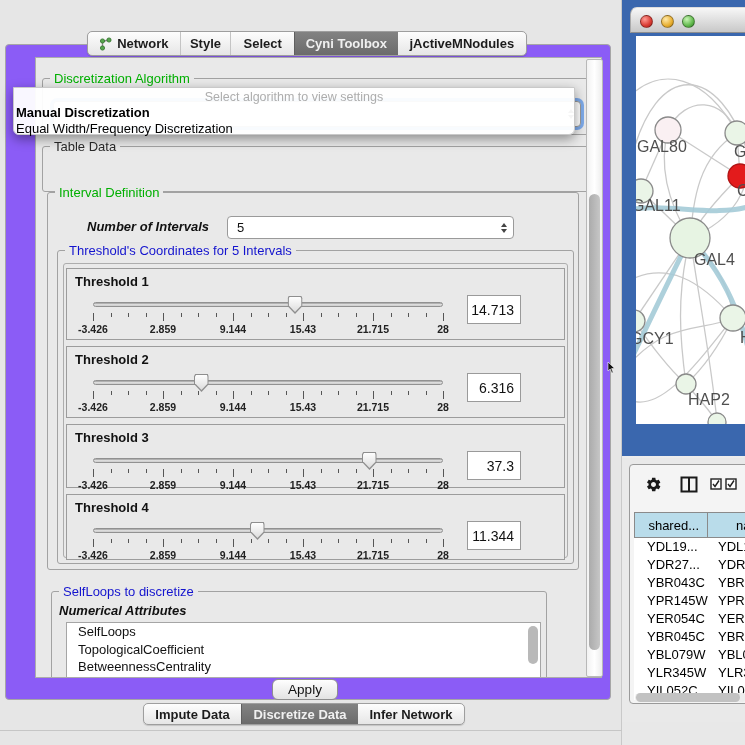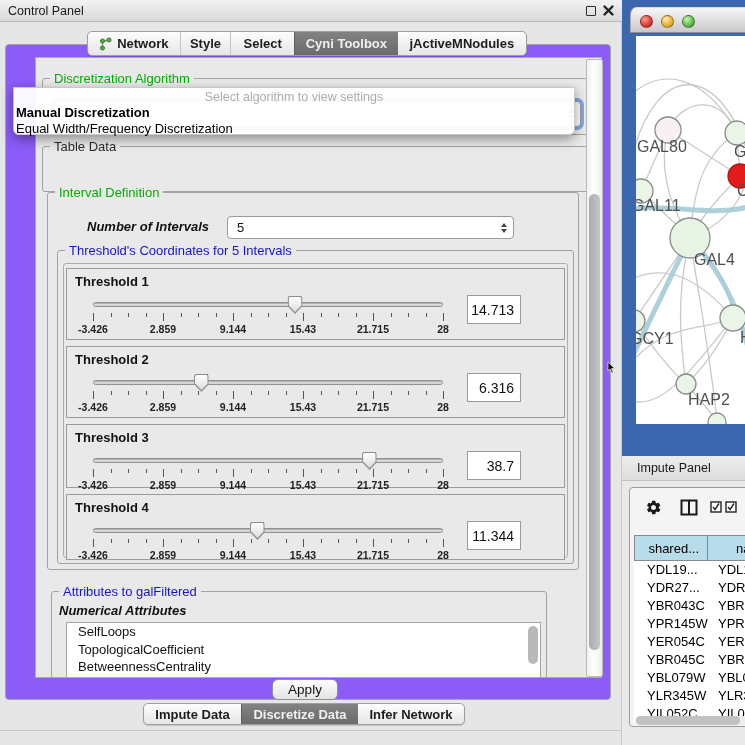--- a/index.html
+++ b/index.html
@@ -90,21 +90,21 @@
                   border-top-left-radius:7px; border-bottom:1px solid #8E8E8E; border-left:1px solid #AAA; border-top:1px solid #DDD; }
   .light { position:absolute; top:7px; width:13px; height:13px; border-radius:50%; border:1px solid rgba(0,0,0,.35); }
   #light-red    { left:9px;  background:radial-gradient(circle at 35% 30%, #FF9B94, #D93B33 60%, #9E1C18); }
   #light-yellow { left:30px; background:radial-gradient(circle at 35% 30%, #FFE9A8, #E8AF32 60%, #B07B13); }
   #light-green  { left:51px; background:radial-gradient(circle at 35% 30%, #C8F5B4, #62B94E 60%, #2F7D22); }
   #net-canvas { left:14px; top:36px; width:109px; height:388px; background:#FFF; overflow:hidden; }
 
   
   #table-title-bar { left:622px; top:456px; width:123px; height:25px; background:linear-gradient(#EDEDED,#DCDCDC); border-bottom:1px solid #C2C2C2; }
   #table-title { left:15px; top:5px; font-size:12.5px; color:#1A1A1A; }
-  #table-body { left:622px; top:481px; width:123px; height:264px; background:#E9E9E9; }
+  #table-body { left:622px; top:458px; width:123px; height:264px; background:#E9E9E9; }
   #table-white { position:absolute; left:7px; top:6px; width:120px; height:240px; background:#F4F4F4;
                  border:1px solid #9A9A9A; border-radius:4px; overflow:hidden; }
   .tp-icon { position:absolute; top:11px; }
   #tp-table { position:absolute; left:4px; top:47px; width:140px; }
   .tp-header { display:flex; }
   .tp-hcell { height:26px; background:#B9DCEA; border:1px solid #8A8A8A; border-left:none; font-size:13px; color:#000;
               display:flex; align-items:center; }
   .tp-hcell:first-child { border-left:1px solid #8A8A8A; justify-content:flex-end; padding-right:8px; }
   .tp-row { display:flex; height:18px; background:#FFF; }
   .tp-cell { font-size:13px; color:#000; line-height:18px; white-space:nowrap; overflow:hidden; }
@@ -113,27 +113,20 @@
 
   #mouse-cursor { left:607px; top:362px; z-index:99; }
 
   svg text { font-family:"Liberation Sans", sans-serif; }
 </style>
 </head>
 <body>
 
 <div class="abs" id="control-panel">
 
-  <div class="abs" id="cp-titlebar">
-    <span class="abs" id="cp-title">Control Panel</span>
-    <div class="abs" id="float-icon"></div>
-    <svg class="abs" id="close-icon" width="13" height="13" viewBox="0 0 13 13">
-      <path d="M2.5 2.5 L10.5 10.5 M10.5 2.5 L2.5 10.5" stroke="#222" stroke-width="2.4" stroke-linecap="round"></path>
-    </svg>
-  </div>
 
   <div class="abs" id="content-panel">
     <div class="abs" id="viewport">
 
       <div class="group-box" style="left:6px; top:20px; width:550px; height:57px;">
         <span class="group-title gt-green">Discretization Algorithm</span>
         <div class="combo focused" style="left:10px; top:22px; width:528px; height:26px;">
           <span class="stepper">
               <i class="tri-up"></i>
               <i class="tri-down"></i>
@@ -264,21 +257,21 @@
               <i style="left: 350px; height: 8px;"></i>
             </div>
             <div class="thr-axis">
               <span style="left: 0px;">-3.426</span>
               <span style="left: 70px;">2.859</span>
               <span style="left: 140px;">9.144</span>
               <span style="left: 210px;">15.43</span>
               <span style="left: 280px;">21.715</span>
               <span style="left: 350px;">28</span>
             </div>
-            <div class="thr-value">38.7</div>
+            <div class="thr-value">37.3</div>
           </div>
           <div class="thr-panel" style="top: 436px; height: 66px;">
             <div class="thr-label">Threshold 4</div>
             <div class="thr-track"></div>
             <div class="thr-thumb" style="left: 190.498px;"></div>
             <div class="thr-ticks">
               <i style="left: 0px; height: 8px;"></i>
               <i style="left: 17.5px; height: 4px;"></i>
               <i style="left: 35px; height: 4px;"></i>
               <i style="left: 52.5px; height: 4px;"></i>
@@ -306,21 +299,21 @@
               <span style="left: 140px;">9.144</span>
               <span style="left: 210px;">15.43</span>
               <span style="left: 280px;">21.715</span>
               <span style="left: 350px;">28</span>
             </div>
             <div class="thr-value">11.344</div>
           </div>
         </div>
 
       <div class="group-box" style="left:15px; top:533px; width:496px; height:160px;">
-        <span class="group-title gt-blue">Attributes to galFiltered</span>
+        <span class="group-title gt-blue">SelfLoops to discretize</span>
       </div>
       <span class="abs label-bold" style="left:23px; top:545px;">Numerical Attributes</span>
       <div id="attr-list">
         <div class="item">SelfLoops</div>
           <div class="item">TopologicalCoefficient</div>
           <div class="item">BetweennessCentrality</div>
           <div id="attr-scroll"></div>
       </div>
 
     </div>

